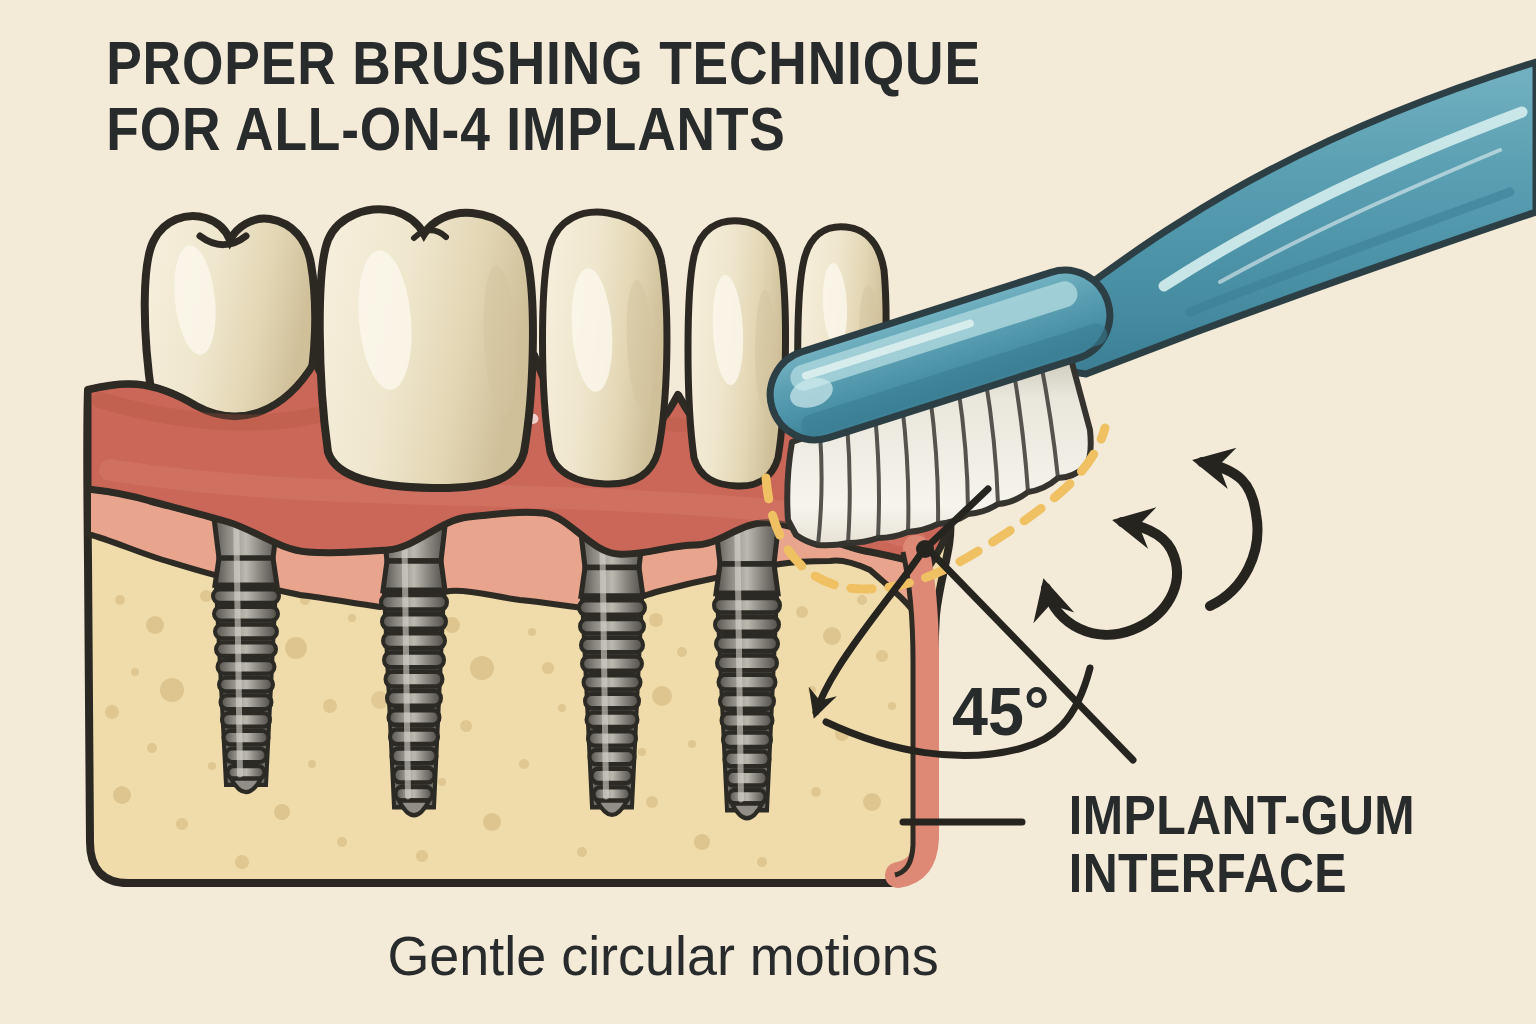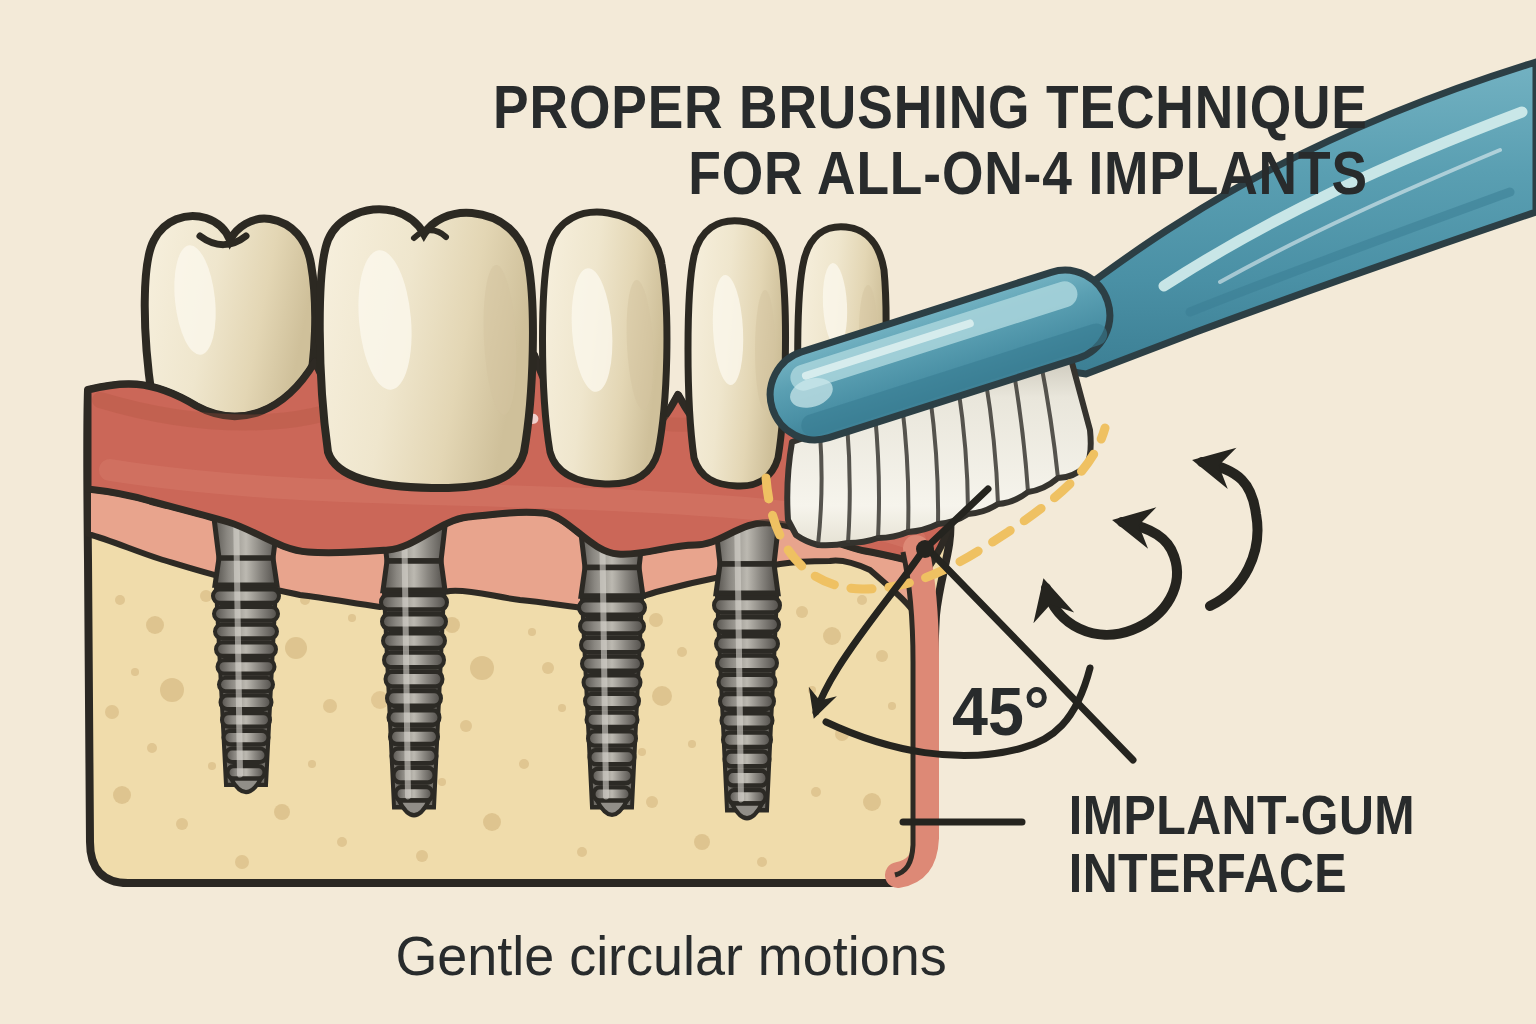--- a/index.html
+++ b/index.html
@@ -3,35 +3,35 @@
 <meta charset="utf-8">
 <style>
   html,body{margin:0;padding:0;}
   body{
     width:1536px;height:1024px;position:relative;overflow:hidden;
     background:#f3ead8;
     font-family:"Liberation Sans", sans-serif;
   }
   #stage{position:absolute;inset:0;}
   .txt{position:absolute;color:#282b2c;white-space:nowrap;}
-  .title-wrap{left:10px;width:1460px;top:30px;text-align:right;margin-top:44px;}
+  .title-wrap{left:4px;width:1460px;top:30px;text-align:left;}
   .title-line{
     font-size:62px;font-weight:700;line-height:66px;letter-spacing:1px;
     transform:scaleX(0.86);transform-origin:50% 50%;
   }
   .angle-label{
     left:952px;top:672px;font-size:68px;font-weight:700;
     transform:scaleX(0.95);transform-origin:0 0;
   }
   .iface-wrap{left:1052px;width:280px;top:786px;text-align:center;}
   .iface-line{
     font-size:55px;font-weight:700;line-height:58px;letter-spacing:0.5px;
     transform:scaleX(0.88);transform-origin:50% 50%;
   }
-  .caption-wrap{left:0;width:1326px;top:924px;text-align:center;margin-left:8px;}
+  .caption-wrap{left:0;width:1326px;top:924px;text-align:center;}
   .caption-line{
     font-size:55px;font-weight:500;letter-spacing:0px;
     transform:scaleX(0.98);transform-origin:50% 50%;
   }
   svg{display:block;}
 </style>
 </head>
 <body>
 
 <div id="stage">

